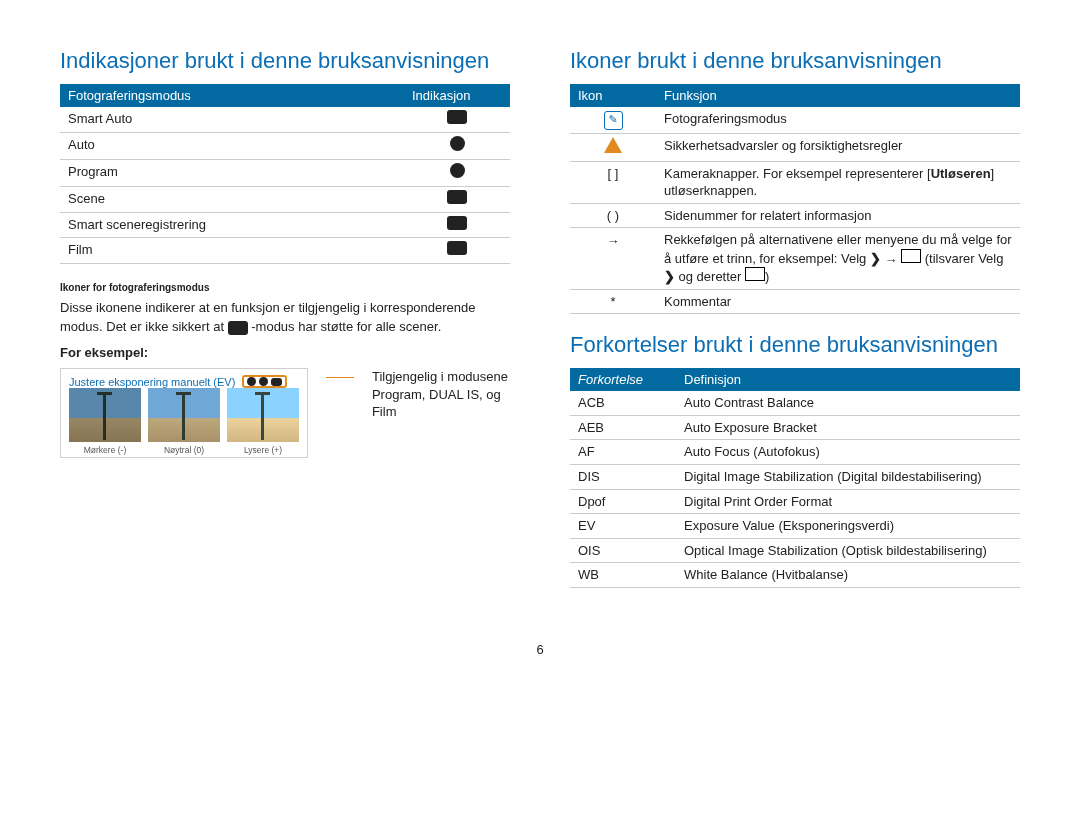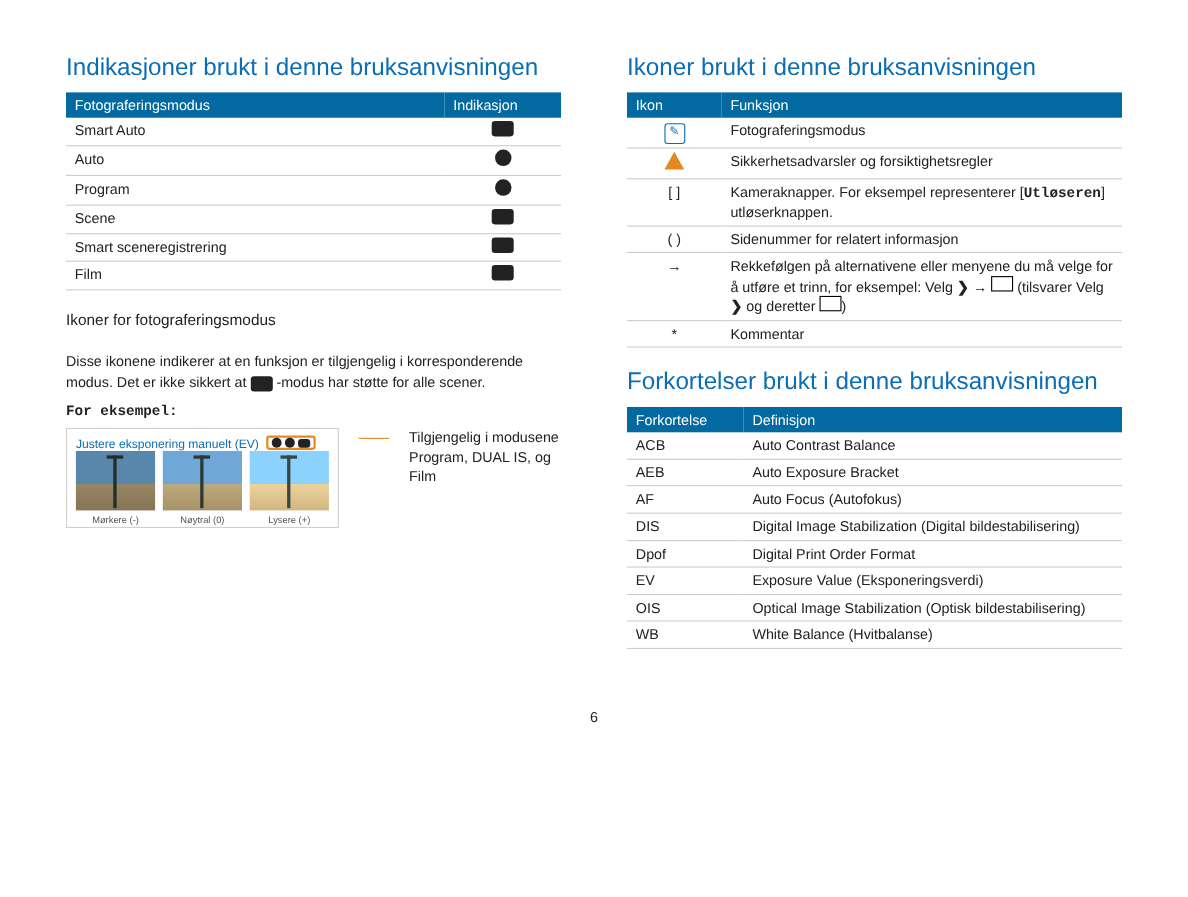--- a/index.html
+++ b/index.html
@@ -48,32 +48,31 @@
   .icon-cell {
     width: 40px;
     text-align: center;
     font-size: 14px;
   }
   .icon-cell-narrow {
     width: 70px;
     text-align: center;
   }
   h3.sub {
-    font-size: 14px;
-    font-weight: 400;
-    margin: 18px 0 22px 0;
+    font-size: 10px;
+    font-weight: 700;
+    margin: 18px 0 6px 0;
   }
   .para {
     font-size: 13px;
     line-height: 1.45;
     margin: 0 0 8px 0;
   }
   .bold {
     font-weight: 700;
-    font-family: Liberation Mono, monospace;
   }
   .example-box {
     display: flex;
     gap: 18px;
     align-items: flex-start;
     margin-top: 8px;
   }
   .example-card {
     border: 1px solid #d0d0d0;
     width: 250px;
@@ -150,21 +149,21 @@
     font-size: 8.5px;
     color: #555;
     margin-top: 3px;
     text-align: center;
   }
   .pagenum {
     text-align: center;
     margin-top: 36px;
     font-size: 13px;
   }
-  .abbr-col1 { width: 90px; }
+  .abbr-col1 { width: 90px; font-style: italic; }
   .row-icon {
     display:inline-block;
     width:20px; height:14px;
     background:#222;
     border-radius:3px;
     position:relative;
   }
   .row-icon.round {
     width:15px;height:15px;border-radius:50%;
   }

